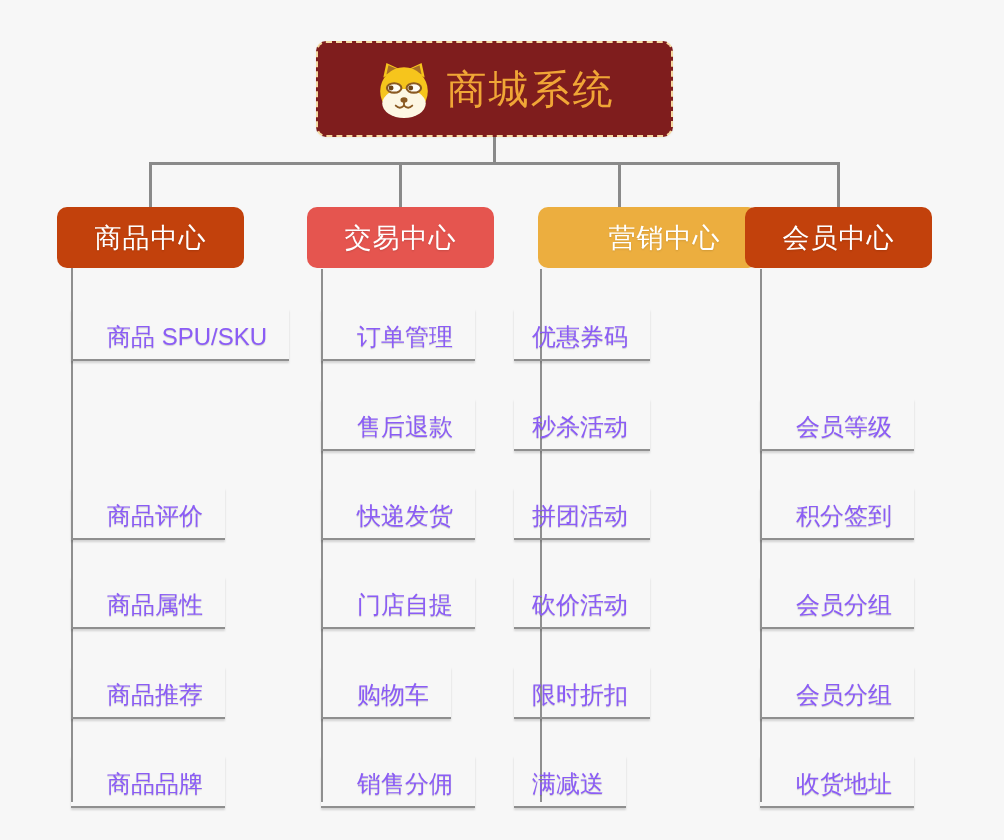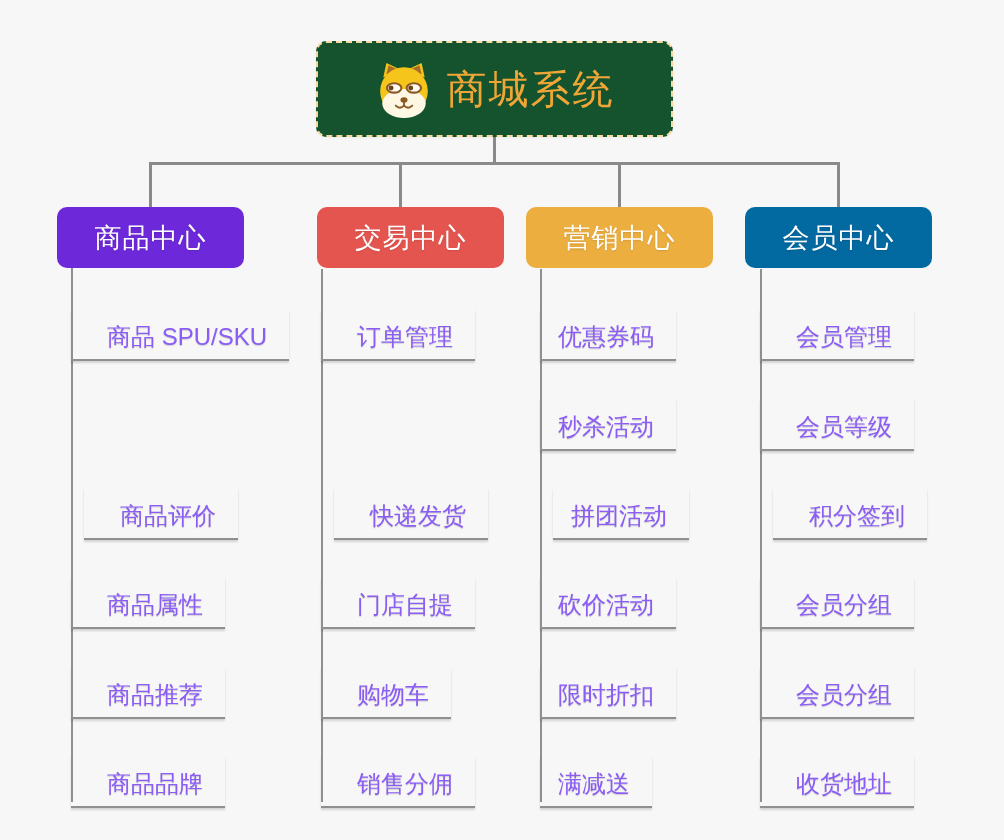--- a/index.html
+++ b/index.html
@@ -14,21 +14,21 @@
 
   
   .line{position:absolute;background:#8a8a8a;}
   .vline{width:3px;}
   .hline{height:3px;}
   .colline{position:absolute;width:2px;background:#8f8f8f;}
 
   
   .root{
     position:absolute;left:316px;top:41px;width:357px;height:96px;
-    background:#14532d;
+    background:#7f1d1d;
     border:2px dashed #f5d9a0;
     border-radius:10px;
     display:flex;align-items:center;justify-content:center;gap:14px;
     box-sizing:border-box;
     box-shadow:0 1px 3px rgba(0,0,0,0.04);
   }
   .root-title{
     font-size:40px;
     color:#f0a636;
     letter-spacing:2px;
@@ -38,37 +38,37 @@
 
   
   .branch{
     position:absolute;top:207px;width:187px;height:61px;
     border-radius:10px;
     display:flex;align-items:center;justify-content:center;
     color:#ffffff;font-size:27px;letter-spacing:1px;
     text-shadow:0 1px 2px rgba(0,0,0,0.12);
     white-space:nowrap;
   }
-  .b0{left:57px;} .b1{left:317px;justify-content:center;} .b2{left:526px;} .b3{left:745px;}
+  .b0{left:57px;} .b1{left:307px;justify-content:center;} .b2{left:538px;padding-left:33px;} .b3{left:745px;}
 
   
   .leaf{
     position:absolute;height:44px;
     display:flex;align-items:flex-end;
     padding:0 22px 6px 36px;
     box-sizing:content-box;
     width:-moz-fit-content;width:fit-content;
     border-bottom:2px solid #8f8f8f;
     box-shadow:0 2px 2px rgba(0,0,0,0.15);
     font-size:24px;color:#8b5cf6;
     text-shadow:0 1px 1px rgba(0,0,0,0.18);
     white-space:nowrap;
   }
-  .c0{left:71px;} .c1{left:321px;} .c2{left:540px;padding-left:18px;} .c3{left:760px;}
-  .r0{top:309px;} .r1{top:399px;} .r2{top:488px;margin-left:13px;}
+  .c0{left:71px;} .c1{left:321px;} .c2{left:514px;padding-left:18px;} .c3{left:760px;}
+  .r0{top:309px;} .r1{top:399px;} .r2{top:488px;}
   .r3{top:577px;} .r4{top:667px;} .r5{top:756px;}
 </style>
 </head>
 <body>
 
 <div class="canvas">
 
   <div class="line vline" style="left:493px;top:135px;height:29px;"></div>
   <div class="line hline" style="left:149px;top:162px;width:691px;"></div>
   <div class="line vline" style="left:149px;top:162px;height:46px;"></div>
@@ -94,52 +94,52 @@
       <ellipse cx="37.5" cy="27" rx="7" ry="4.5" fill="#fffdf5" stroke="#8a5a22" stroke-width="2"></ellipse>
       <circle cx="15.5" cy="27" r="2.4" fill="#6e4416"></circle>
       <circle cx="34.5" cy="27" r="2.4" fill="#6e4416"></circle>
       <ellipse cx="28" cy="38.5" rx="3.4" ry="2.6" fill="#8a5a22"></ellipse>
       <path d="M28 40 L28 44" stroke="#8a5a22" stroke-width="1.8" fill="none" stroke-linecap="round"></path>
       <path d="M20 44 Q24 48 28 44 Q32 48 36 44" stroke="#8a5a22" stroke-width="1.8" fill="none" stroke-linecap="round"></path>
     </svg>
     <span class="root-title">商城系统</span>
   </div>
 
-  <div class="branch b0" style="background-color: #6d28d9; font-family: Liberation Mono, monospace;">
+  <div class="branch b0" style="background-color: #c2410c; font-family: Liberation Mono, monospace;">
     <span>商品中心</span>
   </div>
   <div class="branch b1" style="background-color: rgb(229, 85, 79);">
     <span>交易中心</span>
   </div>
   <div class="branch b2" style="background-color: rgb(236, 174, 63);">
     <span>营销中心</span>
   </div>
-  <div class="branch b3" style="background-color: #0369a1; text-align: center;">
+  <div class="branch b3" style="background-color: #c2410c; text-align: center;">
     <span>会员中心</span>
   </div>
 
   <div class="leaf c0 r0">商品 SPU/SKU</div>
   <div class="leaf c0 r2">商品评价</div>
   <div class="leaf c0 r3">商品属性</div>
   <div class="leaf c0 r4">商品推荐</div>
   <div class="leaf c0 r5">商品品牌</div>
 
   <div class="leaf c1 r0">订单管理</div>
+  <div class="leaf c1 r1">售后退款</div>
   <div class="leaf c1 r2">快递发货</div>
   <div class="leaf c1 r3">门店自提</div>
   <div class="leaf c1 r4">购物车</div>
   <div class="leaf c1 r5">销售分佣</div>
 
   <div class="leaf c2 r0">优惠券码</div>
   <div class="leaf c2 r1">秒杀活动</div>
   <div class="leaf c2 r2">拼团活动</div>
   <div class="leaf c2 r4">限时折扣</div>
   <div class="leaf c2 r3">砍价活动</div>
   <div class="leaf c2 r5">满减送</div>
 
-  <div class="leaf c3 r0">会员管理</div>
   <div class="leaf c3 r1">会员等级</div>
   <div class="leaf c3 r2">积分签到</div>
   <div class="leaf c3 r3">会员分组</div>
   <div class="leaf c3 r4">会员分组</div>
   <div class="leaf c3 r5">收货地址</div>
 
 </div>
 
 </body></html>

